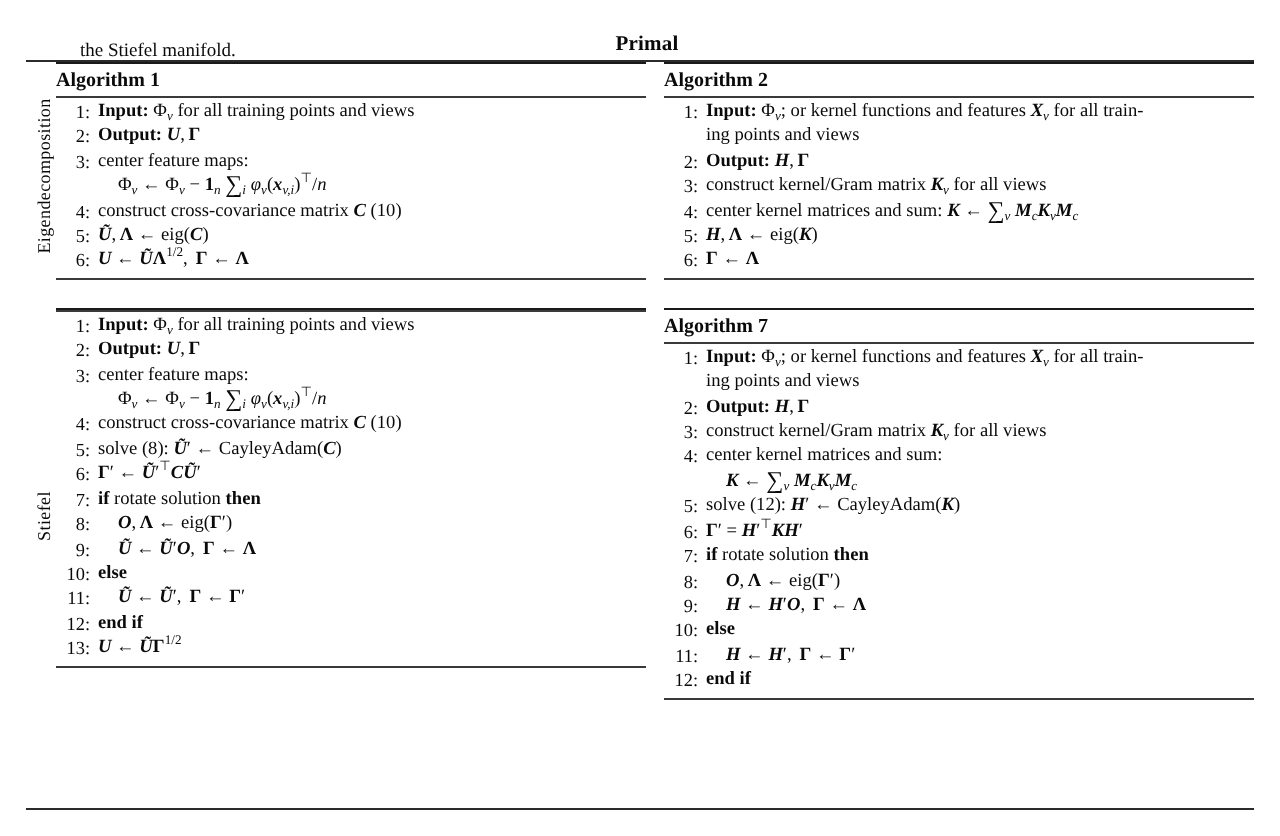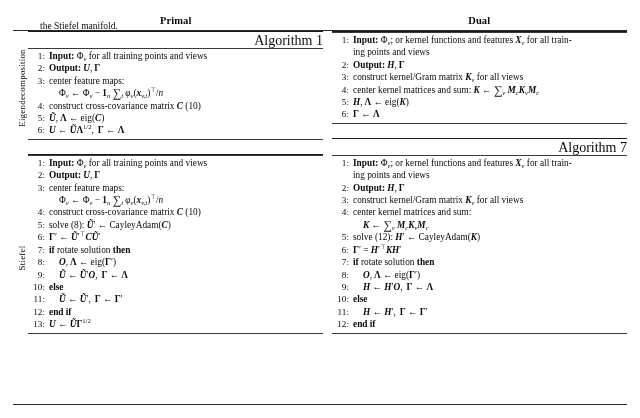--- a/index.html
+++ b/index.html
@@ -19,21 +19,21 @@
   }
   .intro{
     position:absolute;left:0;top:21px;
     font-size:9.5px;line-height:11px;margin-left:40px;
   }
   
   .tbl{
     position:absolute;left:13px;top:14px;width:614px;
   }
   .hdrrow{
-    display:flex;height:16px;
+    display:flex;height:16px;align-items:flex-end;
   }
   .hdr-spacer{width:15px;flex:0 0 15px;}
   .hdr-cell{
     flex:1 1 0;text-align:center;font-weight:bold;font-size:10.5px;
     line-height:14px;letter-spacing:.1px;
   }
   .hdr-gap{width:8px;flex:0 0 8px;}
   .rule-top{
     height:0;border-top:1.1px solid #2b2b2b;width:100%;margin:0;
   }
@@ -52,23 +52,22 @@
   }
   .vlabel.eigen{top:52px;}
   .vlabel.stief{top:222px;}
   .cols{flex:1 1 0;display:flex;}
   .col{flex:1 1 0;}
   .colgap{width:9px;flex:0 0 9px;}
   
   .algo{margin:0;}
   .algo-toprule{border-top:1.6px solid #1a1a1a;height:0;}
   .algo-title{
-    font-weight:normal;font-size:14px;line-height:13px;
+    font-weight:bold;font-size:10px;line-height:13px;
     padding:2px 0 1px 0;
-    text-align:right;
   }
   .algo-midrule{border-top:0.9px solid #3a3a3a;height:0;}
   .algo-botrule{border-top:0.9px solid #3a3a3a;height:0;margin-top:1px;}
   ol.steps{
     list-style:none;margin:0;padding:1px 0 1px 0;
     font-size:9.3px;line-height:12.4px;
   }
   ol.steps li{
     display:flex;align-items:flex-start;
     padding:0;
@@ -96,21 +95,20 @@
 <div class="cutline"></div>
 
 <div class="intro">the Stiefel manifold.</div>
 
 <div class="tbl">
 
   <div class="hdrrow">
     <div class="hdr-spacer"></div>
     <div class="hdr-cell">Primal</div>
     <div class="hdr-gap"></div>
-    <div class="hdr-cell">Dual</div>
   </div>
 
   <div class="rule-top"></div>
 
   <div class="body-wrap">
 
     <div class="sidelabels">
       <div class="vlabel eigen">Eigendecomposition</div>
       <div class="vlabel stief">Stiefel</div>
     </div>
@@ -223,20 +221,21 @@
         </div>
 
       </div>
 
       <div class="colgap"></div>
 
       <div class="col">
 
         <div class="algo">
           <div class="algo-toprule"></div>
+          <div class="algo-title">Algorithm 2</div>
           <div class="algo-midrule"></div>
           <ol class="steps">
             <li>
                 <span class="num">1:</span>
                 <span class="txt"><b>Input:</b> Φ<sub><i>v</i></sub>; or kernel functions and features <span class="mt">X</span><sub><i>v</i></sub> for all train-</span>
               </li>
             <li class="cont">
                 <span class="num">&nbsp;</span>
                 <span class="txt">ing points and views</span>
               </li>

